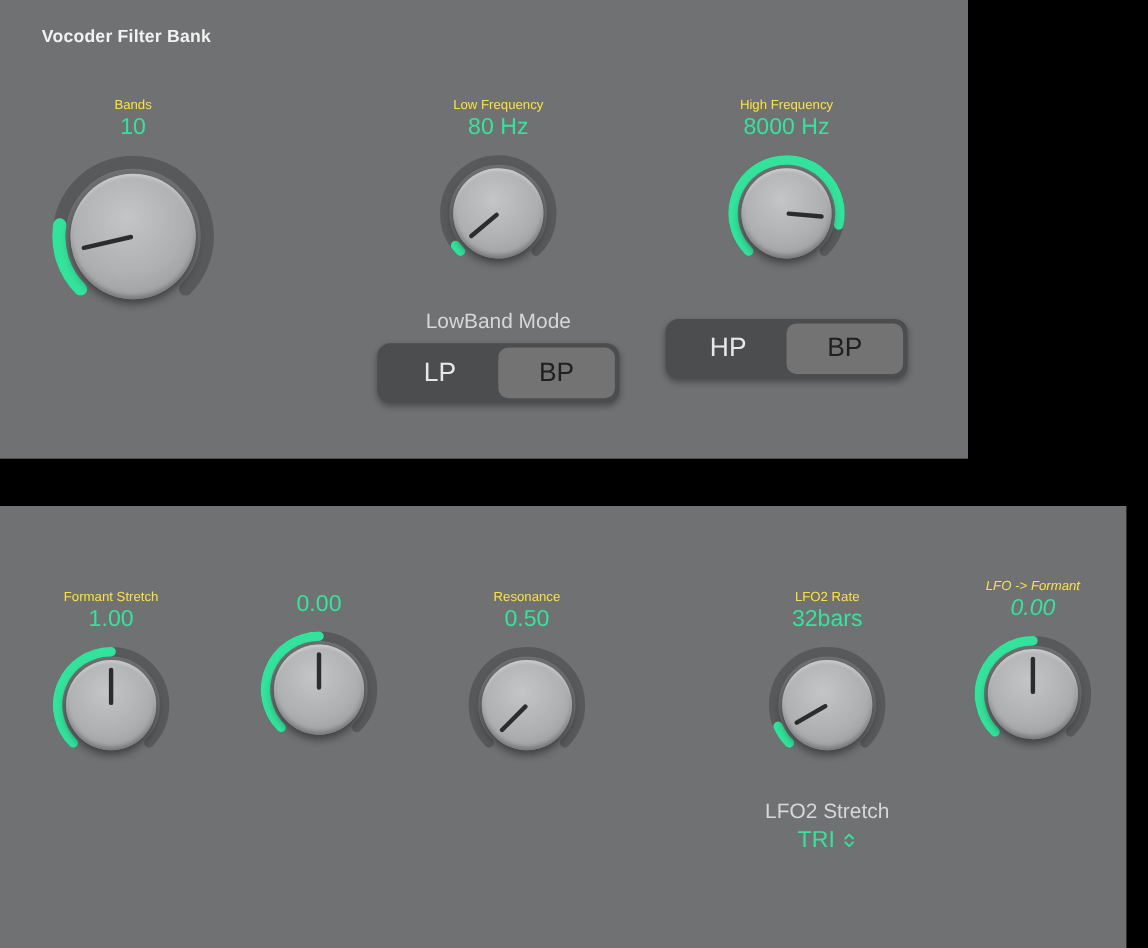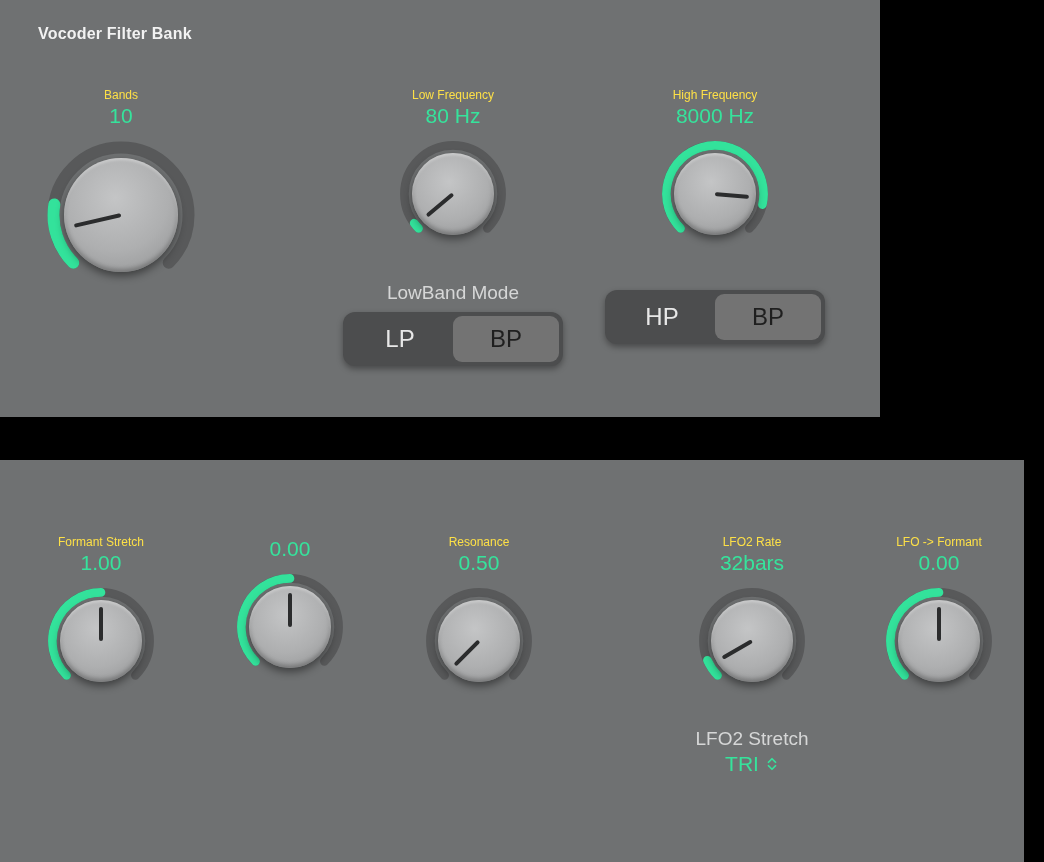--- a/index.html
+++ b/index.html
@@ -174,21 +174,21 @@
       <div class="knob-wrap med">
         <svg viewBox="0 0 100 100">
             <path d="M 18.180194846605364 81.81980515339464 A 45 45 0 1 1 81.81980515339467 81.8198051533946" fill="none" stroke="#58595a" stroke-width="8" stroke-linecap="round"></path>
             <path d="M 18.180194846605364 81.81980515339464 A 45 45 0 0 1 8.70104184422086 67.87165507856514" fill="none" stroke="#33e29b" stroke-width="8" stroke-linecap="round"></path>
           </svg>
           <div class="knob-cap"></div>
           <div class="knob-ind" style="transform: rotate(-120deg);"></div>
       </div>
     </div>
 
-    <div class="ctl" style="left:834px;top:75px;">
+    <div class="ctl" style="left:834px;top:65px;font-style:italic;">
       <div class="lbl">LFO -&gt; Formant</div>
       <div class="val">0.00</div>
       <div class="knob-wrap med">
         <svg viewBox="0 0 100 100">
             <path d="M 18.180194846605364 81.81980515339464 A 45 45 0 1 1 81.81980515339467 81.8198051533946" fill="none" stroke="#58595a" stroke-width="8" stroke-linecap="round"></path>
             <path d="M 18.180194846605364 81.81980515339464 A 45 45 0 0 1 49.99999999999999 5" fill="none" stroke="#33e29b" stroke-width="8" stroke-linecap="round"></path>
           </svg>
           <div class="knob-cap"></div>
           <div class="knob-ind" style="transform: rotate(0deg);"></div>
       </div>

